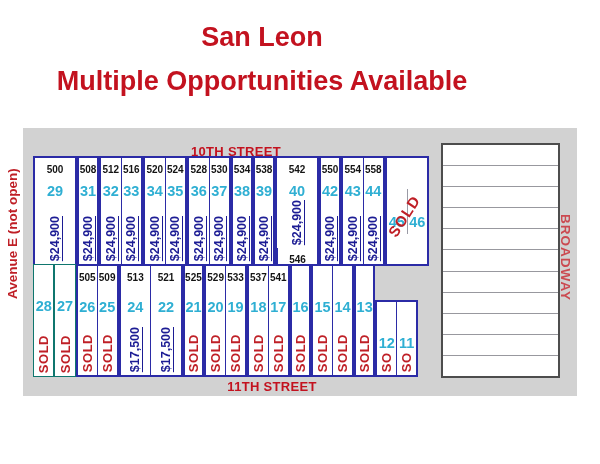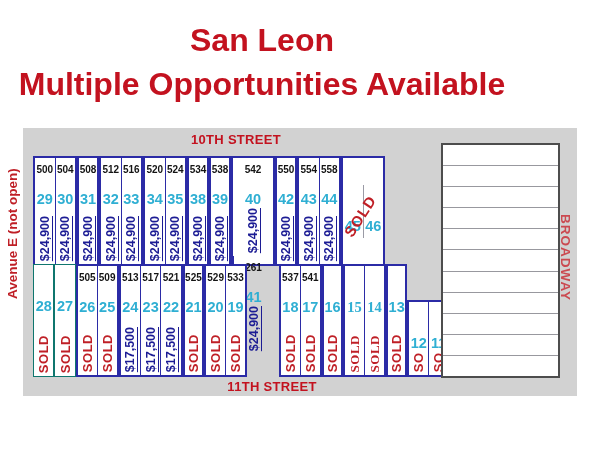--- a/index.html
+++ b/index.html
@@ -1,30 +1,30 @@
 <!DOCTYPE html>
 <html style="--red: #c3121f; --sold-red: #bf1f26; --broadway-red: #cb4950; --cyan: #2fafd3; --navy: #1c1c94; --blue-border: #2b2ba6; --map-gray: #d2d2d2;"><head>
 <meta charset="utf-8">
 <style>
   * { margin: 0; padding: 0; box-sizing: border-box; }
   html,body { width: 600px; height: 464px; background: #ffffff; overflow: hidden;
     font-family: "Liberation Sans", sans-serif; }
   .page { position: relative; width: 600px; height: 464px; background: #fff; }
 
-  .title-line { width: 524px; text-align: center; font-weight: bold; font-size: 32px;
+  .title-line { width: 524px; text-align: center; font-weight: bold; font-size: 27px;
     color: var(--red); position: absolute; left: 0; }
   #title1 { top: 22px; }
   #title2 { top: 66px; }
 
   .map { position: absolute; left: 23px; top: 128px; width: 554px; height: 268px;
     background: var(--map-gray); }
 
   .street-label { position: absolute; font-weight: bold; font-size: 13px;
     color: var(--red); text-align: center; letter-spacing: 0.3px; }
-  #street-top    { left: 108px; top: 4px;  width: 210px; }
+  #street-top    { left: 108px; top: 16px;  width: 210px; }
   #street-bottom { left: 144px; top: 251px; width: 210px; }
 
   .avenue-label { position: absolute; left: 1px; top: 138px; width: 22px; height: 192px;
     display: flex; align-items: center; justify-content: center;
     color: var(--sold-red); font-weight: bold; font-size: 13.5px;
     writing-mode: vertical-rl; transform: rotate(180deg); white-space: nowrap; }
 
   .broadway-label { position: absolute; right: 3px; top: 82px; height: 95px; width: 18px;
     display: flex; align-items: center; justify-content: center;
     color: var(--broadway-red); font-weight: bold; font-size: 13.5px;
@@ -40,21 +40,21 @@
 
   .lot-cell { flex: 1 1 0; display: flex; flex-direction: column; min-width: 0;
     padding-top: 5px; }
   .lot-cell + .lot-cell { border-left: 1px solid var(--blue-border); }
   .lot-group.gray-div .lot-cell + .lot-cell { border-left: 1px solid #9a9aa5; }
 
   .addr { height: 14px; font-size: 10px; font-weight: bold; color: #141414;
     text-align: center; line-height: 14px; white-space: nowrap; }
   .lotnum { height: 17px; font-size: 14.5px; font-weight: bold; color: var(--cyan);
     text-align: center; line-height: 17px; }
-  #top-row .lotnum { margin-top: 14px; }
+  #top-row .lotnum { margin-top: 6px; }
   #bottom-row .lotnum { margin-top: 14px; }
 
   .status { flex: 1; display: flex; justify-content: center; align-items: flex-end;
     padding-bottom: 3px; overflow: hidden; }
   .vtext { writing-mode: vertical-rl; transform: rotate(180deg); white-space: nowrap;
     font-weight: bold; }
   .price { color: var(--navy); font-size: 12.5px; text-decoration: underline; }
   .soldv { color: var(--sold-red); font-size: 13px; letter-spacing: 0.5px; }
 
   .diag-sold { position: absolute; left: 42%; top: 55%;
@@ -80,27 +80,20 @@
 
     <div class="lot-row" id="top-row">
         <div class="lot-group" style="width: 44px;">
           <div class="lot-cell">
             <div class="addr">500</div>
             <div class="lotnum">29</div>
             <div class="status">
               <span class="vtext price">$24,900</span>
             </div>
           </div>
-          <div class="lot-cell">
-            <div class="addr">504</div>
-            <div class="lotnum">30</div>
-            <div class="status">
-              <span class="vtext price">$24,900</span>
-            </div>
-          </div>
         </div>
         <div class="lot-group" style="width: 22px;">
           <div class="lot-cell">
             <div class="addr">508</div>
             <div class="lotnum">31</div>
             <div class="status">
               <span class="vtext price">$24,900</span>
             </div>
           </div>
         </div>
@@ -129,20 +122,36 @@
             </div>
           </div>
           <div class="lot-cell">
             <div class="addr">524</div>
             <div class="lotnum">35</div>
             <div class="status">
               <span class="vtext price">$24,900</span>
             </div>
           </div>
         </div>
+        <div class="lot-group" style="width: 44px;">
+          <div class="lot-cell">
+            <div class="addr">528</div>
+            <div class="lotnum">36</div>
+            <div class="status">
+              <span class="vtext price">$24,900</span>
+            </div>
+          </div>
+          <div class="lot-cell">
+            <div class="addr">530</div>
+            <div class="lotnum">37</div>
+            <div class="status">
+              <span class="vtext price">$24,900</span>
+            </div>
+          </div>
+        </div>
         <div class="lot-group" style="width: 22px;">
           <div class="lot-cell">
             <div class="addr">534</div>
             <div class="lotnum">38</div>
             <div class="status">
               <span class="vtext price">$24,900</span>
             </div>
           </div>
         </div>
         <div class="lot-group" style="width: 22px;">
@@ -156,21 +165,21 @@
         </div>
         <div class="lot-group" style="width: 44px; flex-direction: column;">
           <div class="lot-cell">
             <div class="addr">542</div>
             <div class="lotnum">40</div>
             <div class="status">
               <span class="vtext price">$24,900</span>
             </div>
           </div>
           <div class="lot-cell">
-            <div class="addr">261</div>
+            <div class="addr">546</div>
             <div class="lotnum">41</div>
             <div class="status">
               <span class="vtext price">$24,900</span>
             </div>
           </div>
         </div>
         <div class="lot-group" style="width: 22px;">
           <div class="lot-cell">
             <div class="addr">550</div>
             <div class="lotnum">42</div>
@@ -246,27 +255,20 @@
         </div>
         <div class="lot-group" style="width: 64.2px;">
           <div class="lot-cell">
             <div class="addr">513</div>
             <div class="lotnum">24</div>
             <div class="status">
               <span class="vtext price">$17,500</span>
             </div>
           </div>
           <div class="lot-cell">
-            <div class="addr">517</div>
-            <div class="lotnum">23</div>
-            <div class="status">
-              <span class="vtext price">$17,500</span>
-            </div>
-          </div>
-          <div class="lot-cell">
             <div class="addr">521</div>
             <div class="lotnum">22</div>
             <div class="status">
               <span class="vtext price">$17,500</span>
             </div>
           </div>
         </div>
         <div class="lot-group" style="width: 21.4px;">
           <div class="lot-cell">
             <div class="addr">525</div>
@@ -285,21 +287,21 @@
             </div>
           </div>
           <div class="lot-cell">
             <div class="addr">533</div>
             <div class="lotnum">19</div>
             <div class="status">
               <span class="vtext soldv">SOLD</span>
             </div>
           </div>
         </div>
-        <div class="lot-group" style="width: 42.8px; margin-left: 32px;">
+        <div class="lot-group" style="width: 42.8px;">
           <div class="lot-cell">
             <div class="addr">537</div>
             <div class="lotnum">18</div>
             <div class="status">
               <span class="vtext soldv">SOLD</span>
             </div>
           </div>
           <div class="lot-cell">
             <div class="addr">541</div>
             <div class="lotnum">17</div>
@@ -310,21 +312,21 @@
         </div>
         <div class="lot-group" style="width: 21.4px;">
           <div class="lot-cell">
             <div class="addr"></div>
             <div class="lotnum">16</div>
             <div class="status">
               <span class="vtext soldv">SOLD</span>
             </div>
           </div>
         </div>
-        <div class="lot-group" style="width: 42.8px; font-family: Liberation Serif, serif;">
+        <div class="lot-group" style="width: 42.8px;">
           <div class="lot-cell">
             <div class="addr"></div>
             <div class="lotnum">15</div>
             <div class="status">
               <span class="vtext soldv">SOLD</span>
             </div>
           </div>
           <div class="lot-cell">
             <div class="addr"></div>
             <div class="lotnum">14</div>

